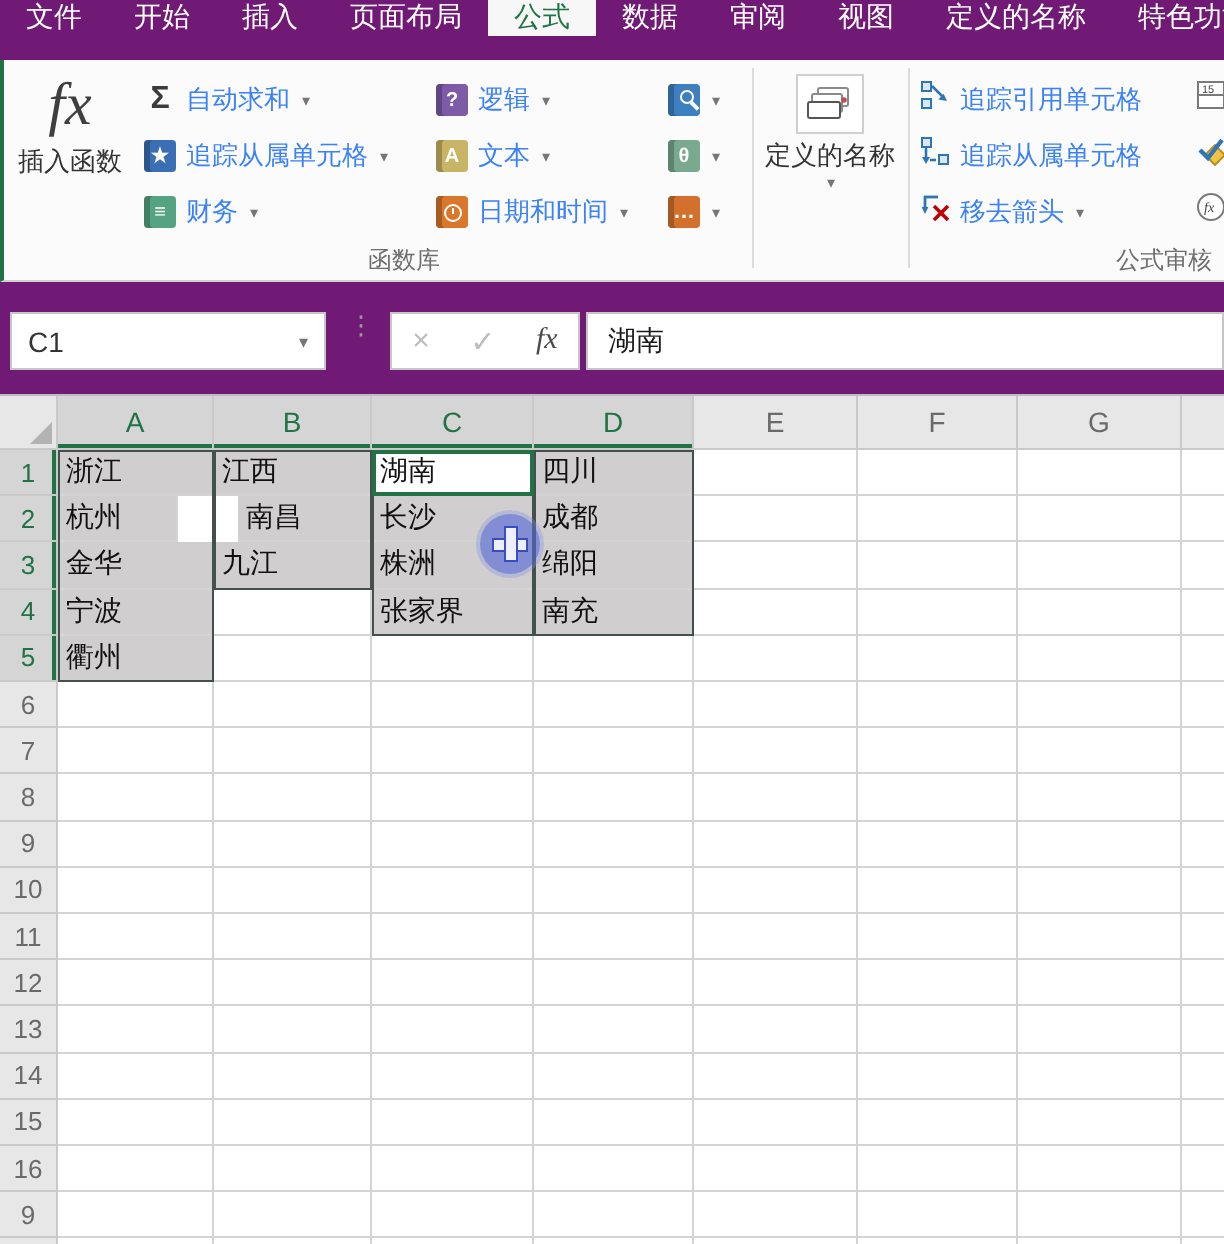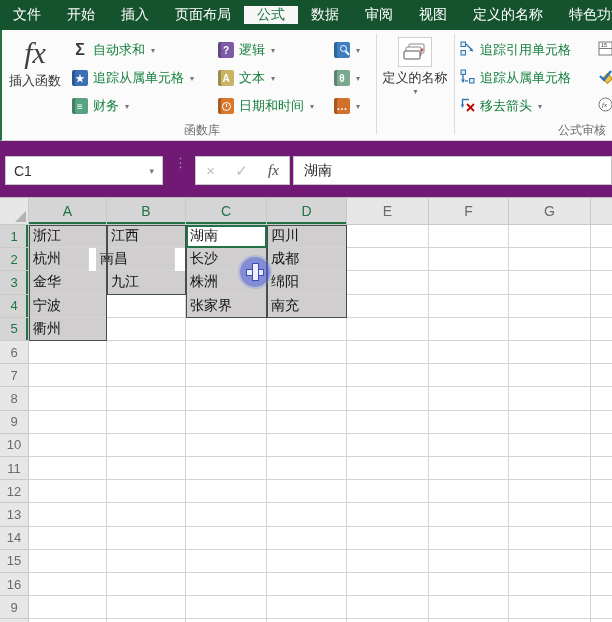--- a/index.html
+++ b/index.html
@@ -1,37 +1,37 @@
 <!DOCTYPE html>
 <html><head>
 <meta charset="utf-8">
 <style>
   * { margin:0; padding:0; box-sizing:border-box; }
   html,body { width:612px; height:622px; overflow:hidden;
     font-family:"Liberation Sans", sans-serif; background:#fff; }
 
   
-  .tabbar { height:30px; background:#14532d; display:flex; align-items:center; color:#fff; }
+  .tabbar { height:30px; background:#701a75; display:flex; align-items:flex-start; color:#fff; }
   .tab { padding:0 13px; font-size:14px; display:flex; align-items:center; cursor:default; white-space:nowrap; }
   .tab.active { background:#f7f7f7; color:#217346;font-family:Liberation Mono, monospace; }
 
   
   .ribbon { position:relative; height:111px; background:#fbfbfb;
     border-bottom:1px solid #d0d0d0; border-left:2px solid #217346; overflow:hidden; }
   .ribbon .sep { position:absolute; top:4px; bottom:6px; width:1px; background:#dcdcdc; }
   .grouplabel { position:absolute; font-size:12px; color:#6d6d6d; text-align:center; top:92px; }
 
   .bigbtn { position:absolute; display:flex; flex-direction:column; align-items:center; cursor:default; }
   .fx-glyph { font-family:"Liberation Serif", serif; font-style:italic; font-size:30px; color:#3f3f3f; line-height:34px; }
   .bigbtn .blabel { font-size:13px; color:#333; margin-top:2px; white-space:nowrap; }
   .iconbox { width:34px; height:30px; border:1px solid #cfcfcf; background:#fff;
     display:flex; align-items:center; justify-content:center; }
 
   .rbtn { position:absolute; height:24px; display:flex; align-items:center; gap:5px; cursor:default; white-space:nowrap; }
-  .rbtn .blabel { font-size:13px; color:#15803d; }
+  .rbtn .blabel { font-size:13px; color:#3b82f6; }
   .arrow { font-size:8px; color:#767676; margin-left:1px; }
 
   .book { width:16px; height:16px; border-radius:2px; display:inline-flex; align-items:center;
     justify-content:center; color:#fff; font-size:10px; font-weight:bold; flex:none;
     box-shadow:inset 3px 0 0 rgba(0,0,0,.22); }
   .bk-star{background:#3a6fb5;} .bk-fin{background:#56a381;} .bk-q{background:#7d5ba6;}
   .bk-a{background:#c9b365;} .bk-clk{background:#d9772b;} .bk-look{background:#3e7fc1;}
   .bk-math{background:#79a98f;} .bk-more{background:#d3712c;}
   .sigma { font-size:16px; font-weight:bold; color:#3b3b3b; width:16px; text-align:center; }
   .glyph-clock { width:9px; height:9px; border:1.5px solid #fff; border-radius:50%; position:relative; }
@@ -269,21 +269,21 @@
       <span>四川</span>
     </div>
     <div class="cell" style="left: 347px; top: 27px; width: 82px; height: 23.2px;"></div>
     <div class="cell" style="left: 429px; top: 27px; width: 80px; height: 23.2px;"></div>
     <div class="cell" style="left: 509px; top: 27px; width: 82px; height: 23.2px;"></div>
     <div class="cell" style="left: 591px; top: 27px; width: 30px; height: 23.2px;"></div>
     <div class="rowhead selhead" style="top: 50.2px; height: 23.2px;">2</div>
     <div class="cell sel" style="left: 29px; top: 50.2px; width: 60px; height: 23.2px;">
       <span>杭州</span>
     </div>
-    <div class="cell sel" style="left: 96px; top: 50.2px; width: 79px; height: 23.2px;">
+    <div class="cell sel" style="left: 119px; top: 50.2px; width: 79px; height: 23.2px;">
       <span>南昌</span>
     </div>
     <div class="cell sel" style="left: 186px; top: 50.2px; width: 81px; height: 23.2px;">
       <span>长沙</span>
     </div>
     <div class="cell sel" style="left: 267px; top: 50.2px; width: 80px; height: 23.2px;">
       <span>成都</span>
     </div>
     <div class="cell" style="left: 347px; top: 50.2px; width: 82px; height: 23.2px;"></div>
     <div class="cell" style="left: 429px; top: 50.2px; width: 80px; height: 23.2px;"></div>

